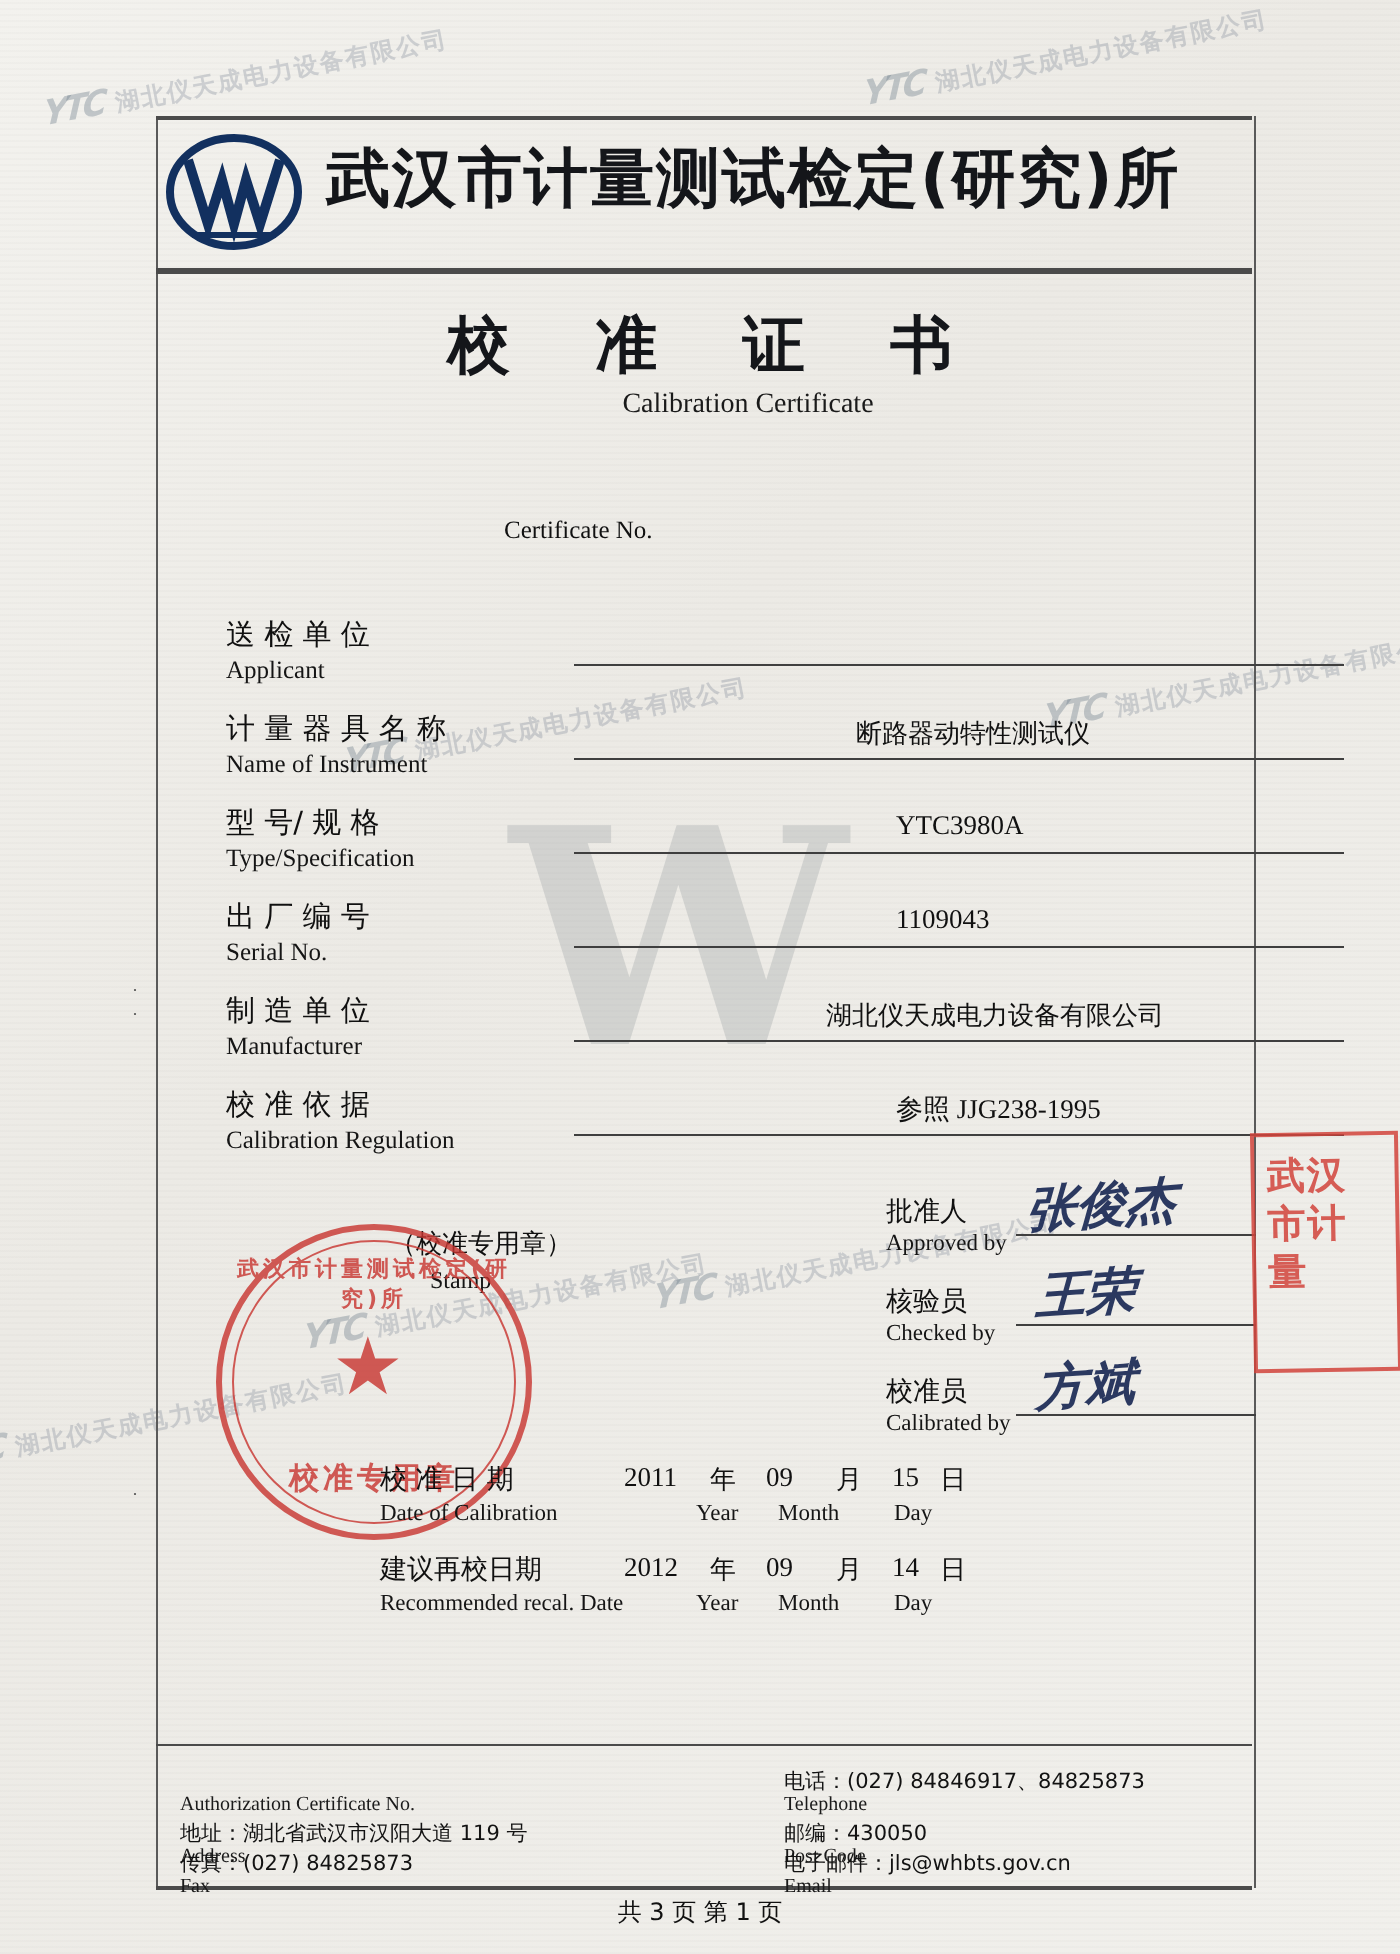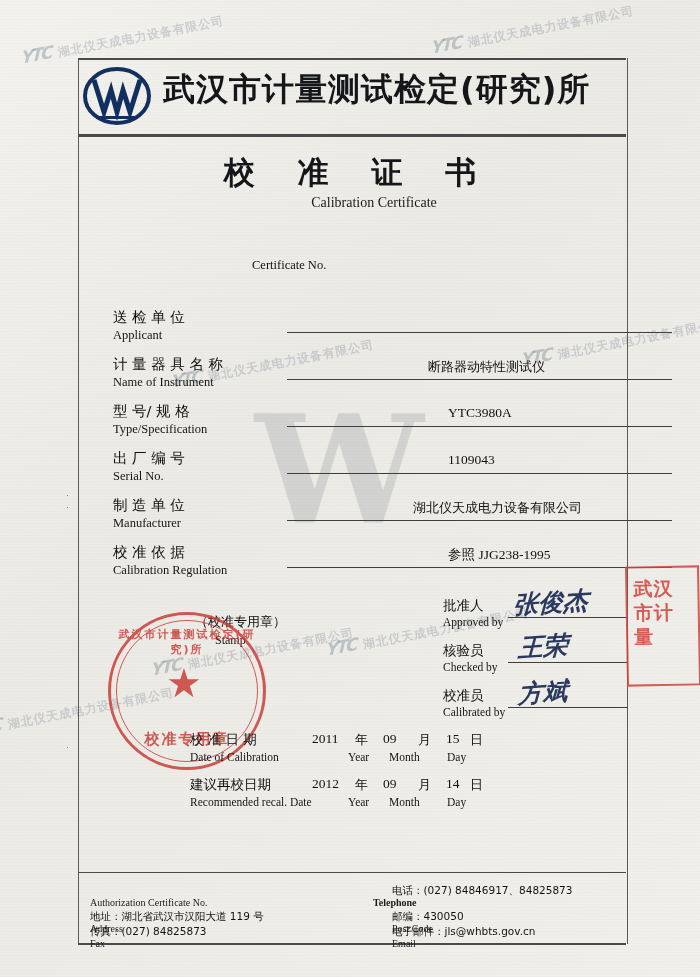--- a/index.html
+++ b/index.html
@@ -399,24 +399,25 @@
   <div class="lbl-cn" style="left:470px; top:776px; font-size:13px;">日</div>
   <div class="lbl-en" style="left:447px; top:796px; font-size:11.5px;">Day</div>
 
   <div class="ft-en" style="left:90px; top:897px;">Authorization Certificate No.</div>
   <div class="ft-cn" style="left:90px; top:910px;">地址：湖北省武汉市汉阳大道 119 号</div>
   <div class="ft-en" style="left:90px; top:923px;">Address</div>
   <div class="ft-cn" style="left:90px; top:925px;">传真：(027) 84825873</div>
   <div class="ft-en" style="left:90px; top:938px;">Fax</div>
 
   <div class="ft-cn" style="left:392px; top:884px;">电话：(027) 84846917、84825873</div>
-  <div class="ft-en" style="left:373px; top:897px;font-weight:bold;">Telephone</div>
+  <div class="ft-en" style="left:392px; top:897px;">Telephone</div>
   <div class="ft-cn" style="left:392px; top:910px;">邮编：430050</div>
   <div class="ft-en" style="left:392px; top:923px;">Post Code</div>
   <div class="ft-cn" style="left:392px; top:925px;">电子邮件：jls@whbts.gov.cn</div>
   <div class="ft-en" style="left:392px; top:938px;">Email</div>
 
+  <div class="pageno">共 3 页 第 1 页</div>
 
   <div class="dots" style="top:490px;">·</div>
   <div class="dots" style="top:502px;">·</div>
   <div class="dots" style="top:742px;">·</div>
 
 </div>
 
 </body></html>

